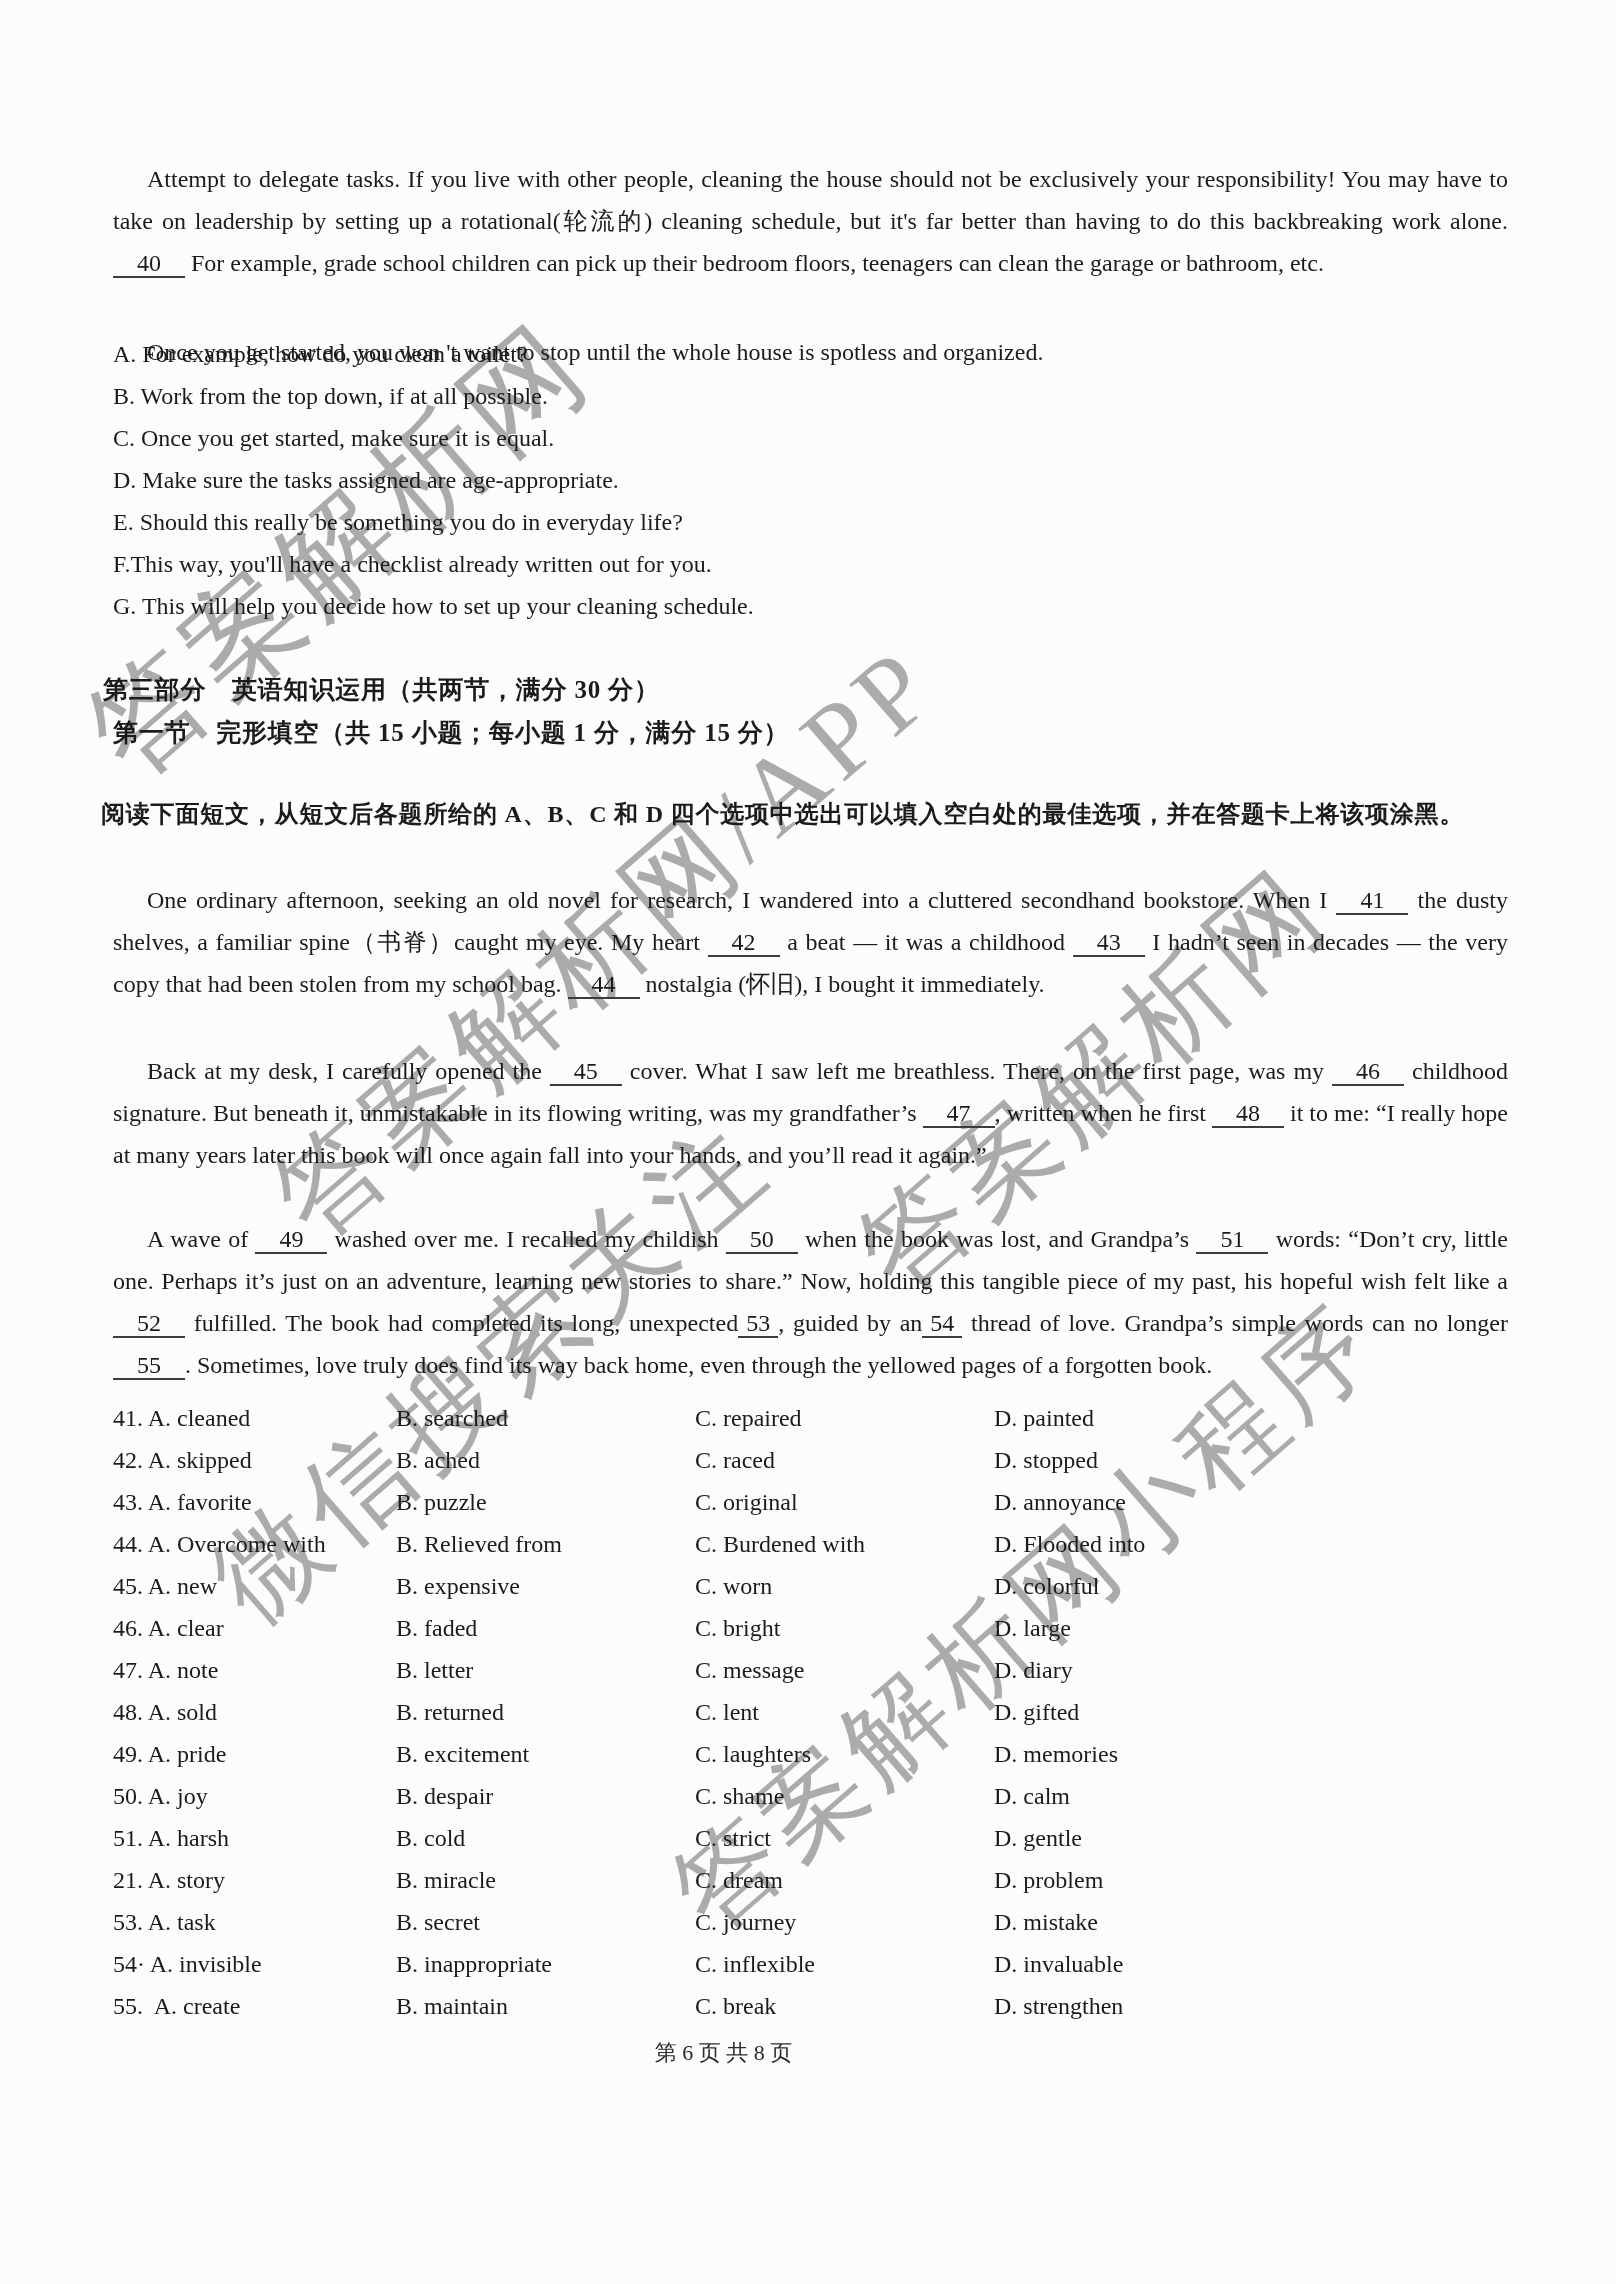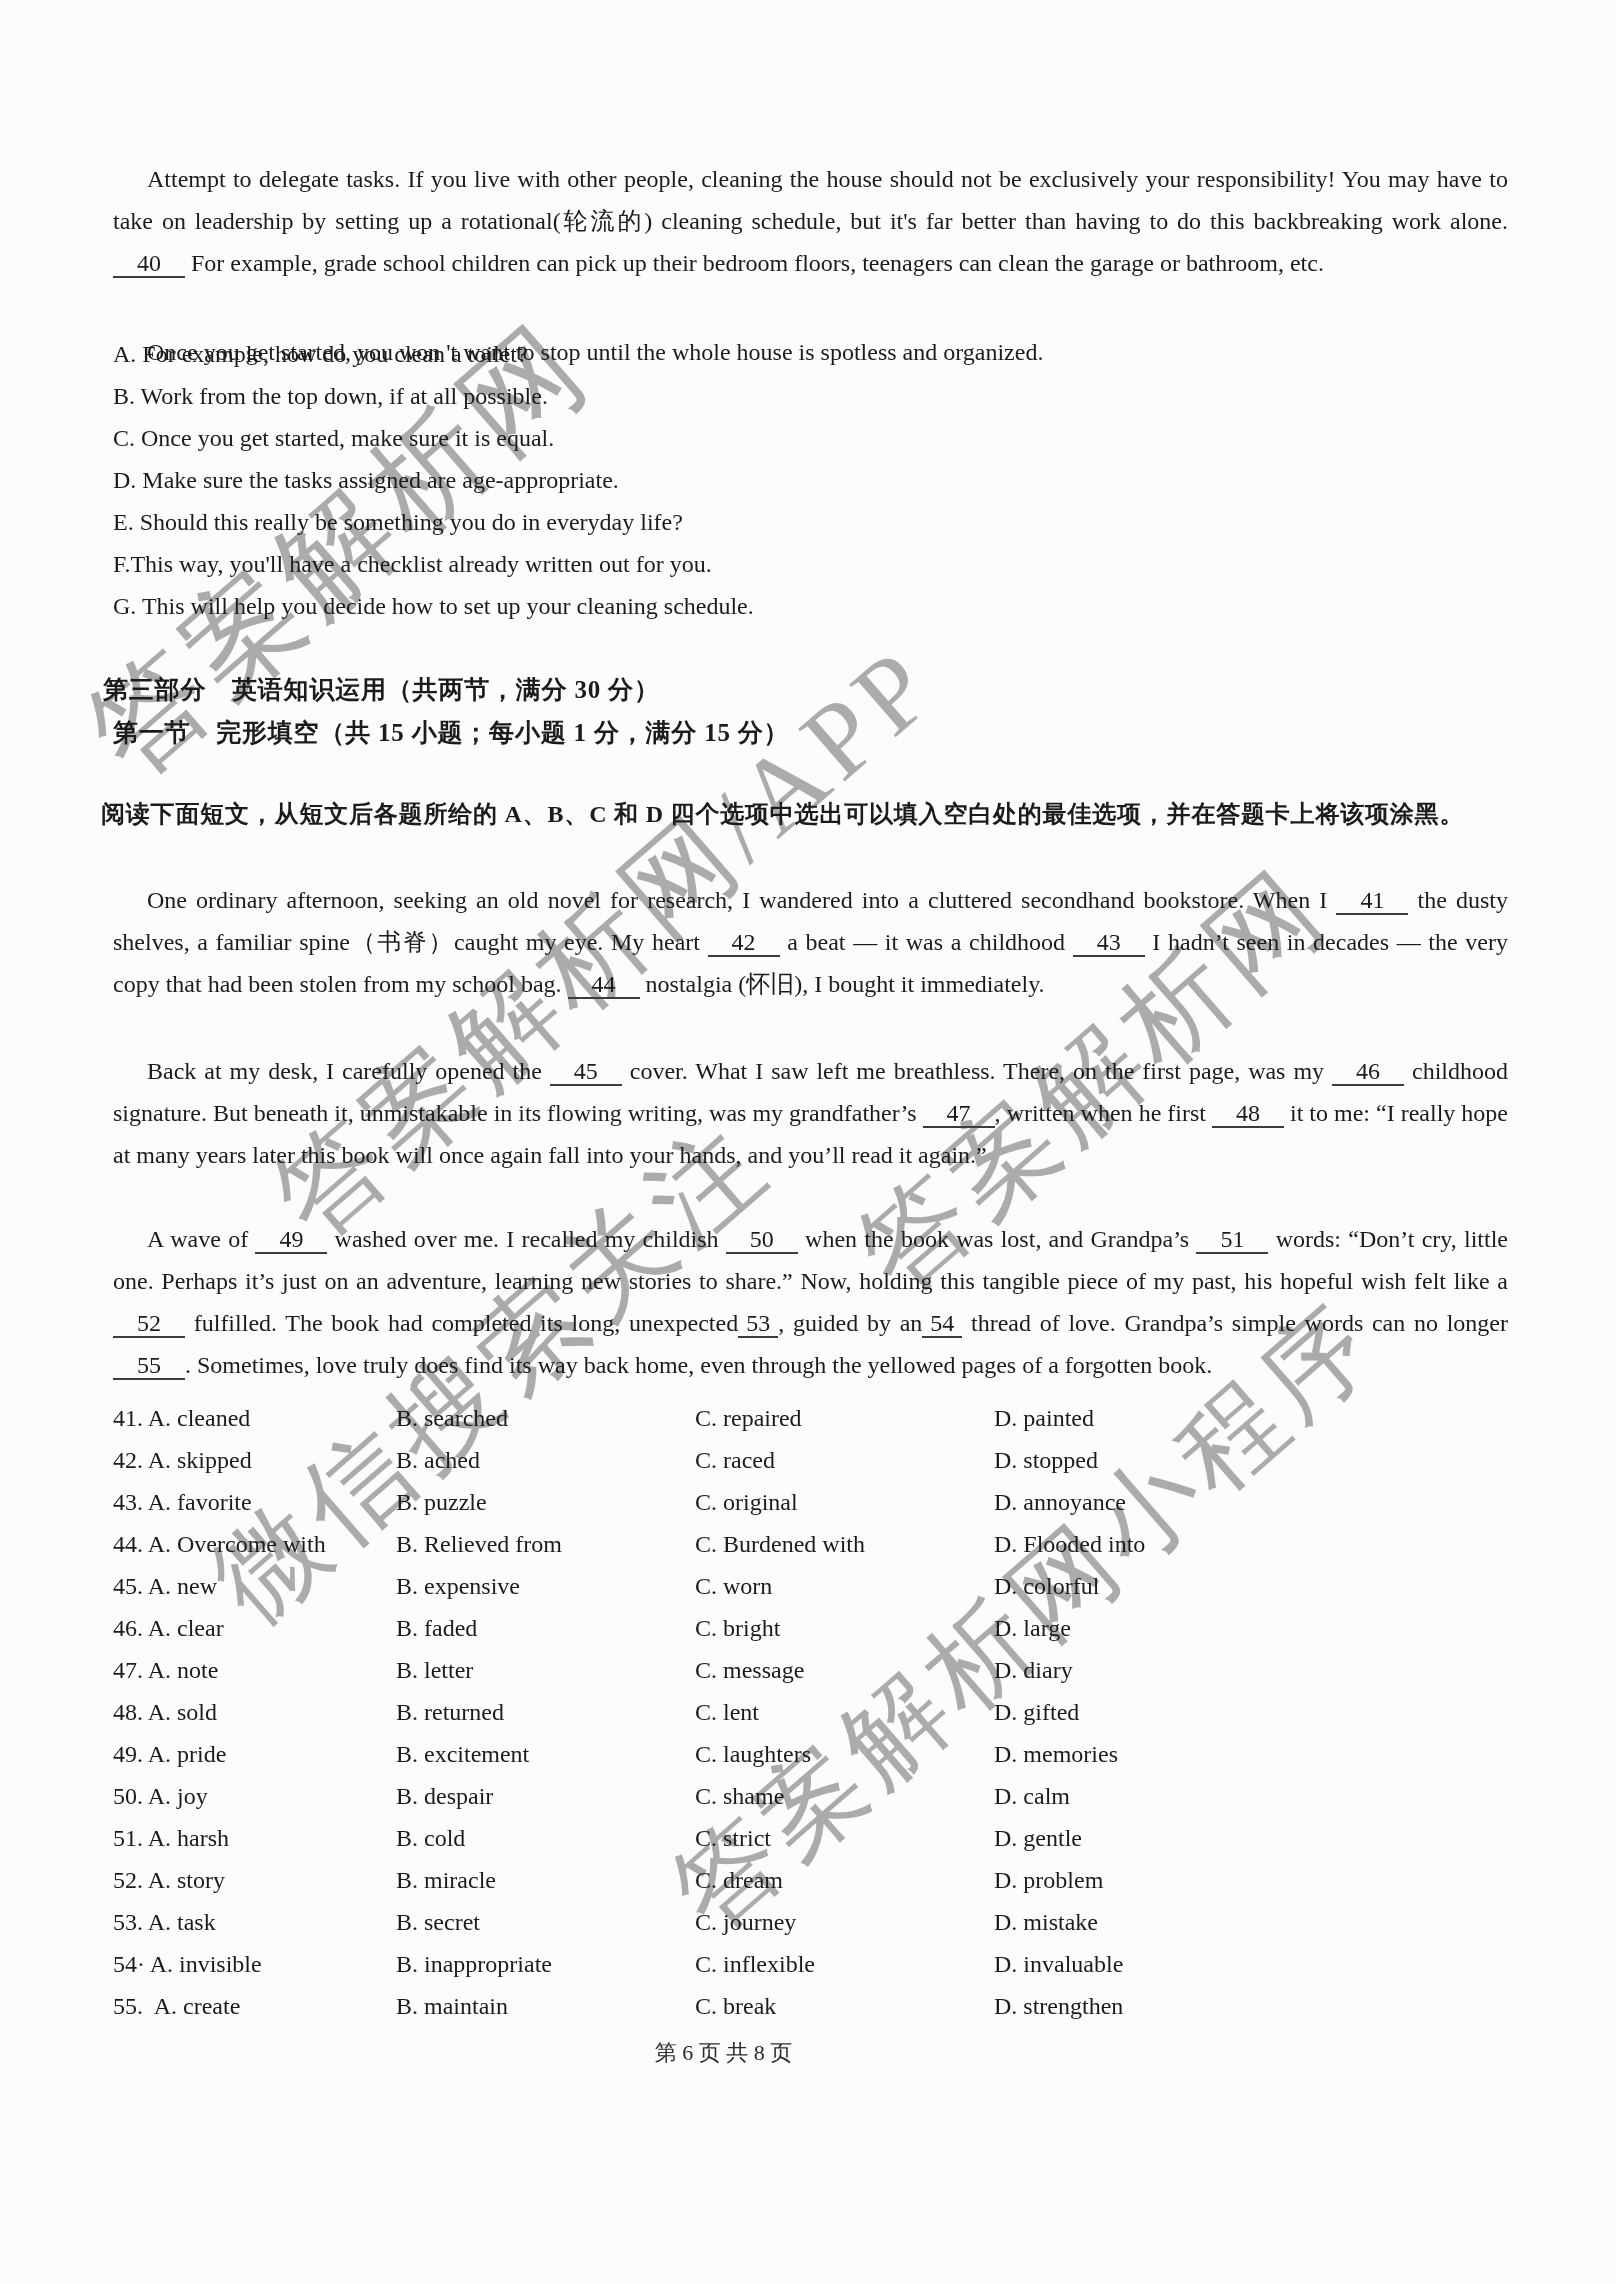--- a/index.html
+++ b/index.html
@@ -132,21 +132,21 @@
         <div class="opt-cell">C. laughters</div>
         <div class="opt-cell">D. memories</div>
         <div class="opt-cell">50. A. joy</div>
         <div class="opt-cell">B. despair</div>
         <div class="opt-cell">C. shame</div>
         <div class="opt-cell">D. calm</div>
         <div class="opt-cell">51. A. harsh</div>
         <div class="opt-cell">B. cold</div>
         <div class="opt-cell">C. strict</div>
         <div class="opt-cell">D. gentle</div>
-        <div class="opt-cell">52. A. story</div>
+        <div class="opt-cell">21. A. story</div>
         <div class="opt-cell">B. miracle</div>
         <div class="opt-cell">C. dream</div>
         <div class="opt-cell">D. problem</div>
         <div class="opt-cell">53. A. task</div>
         <div class="opt-cell">B. secret</div>
         <div class="opt-cell">C. journey</div>
         <div class="opt-cell">D. mistake</div>
         <div class="opt-cell">54· A. invisible</div>
         <div class="opt-cell">B. inappropriate</div>
         <div class="opt-cell">C. inflexible</div>

